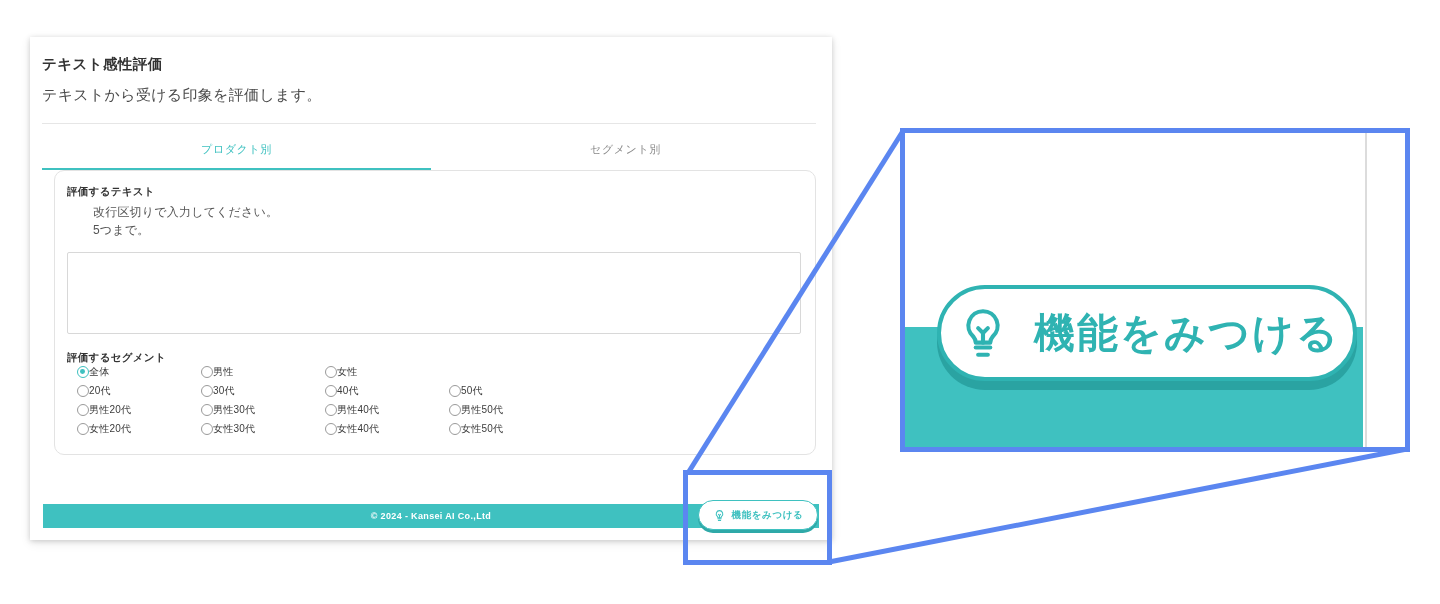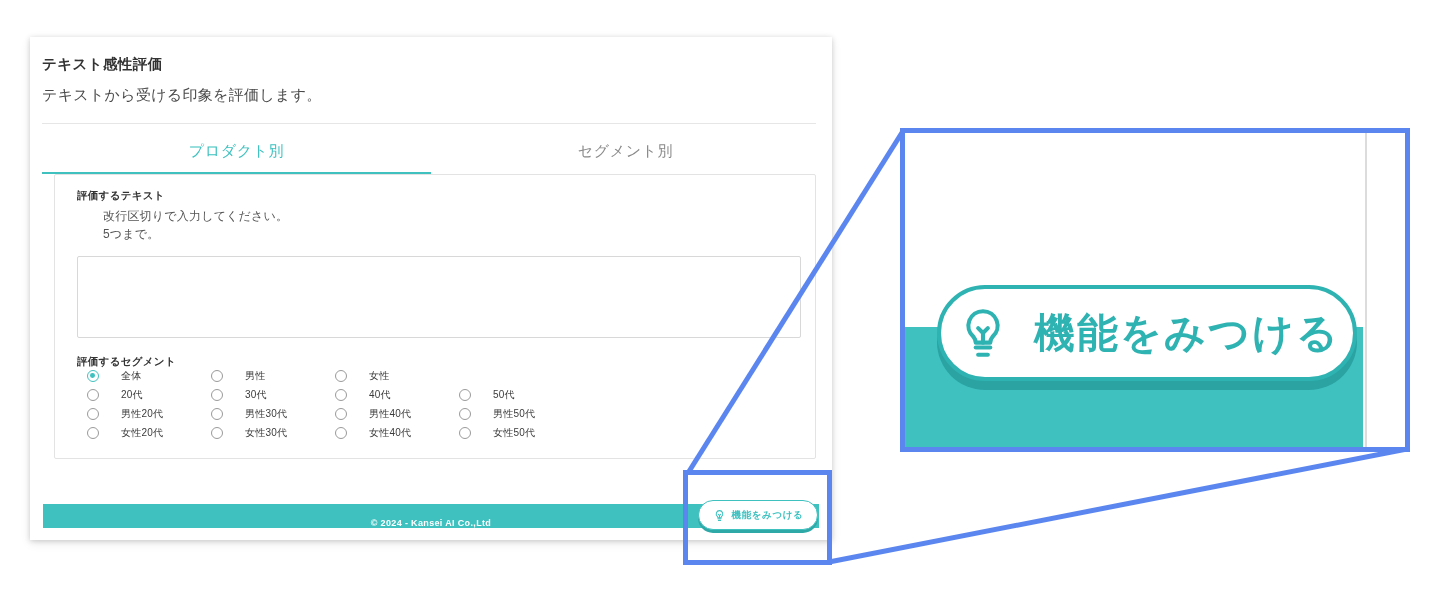--- a/index.html
+++ b/index.html
@@ -54,21 +54,21 @@
 
   
   .tabs {
     display: flex;
     margin: 0 12px 0 12px;
     position: relative;
   }
   .tab {
     flex: 1 1 0;
     text-align: center;
-    font-size: 15px;
+    font-size: 11px;
     padding: 18px 0 11px 0;
     letter-spacing: 0.6px;
     cursor: pointer;
     user-select: none;
   }
   .tab.active {
     color: #3fc1c0;
     border-bottom: 2px solid #3fc1c0;
   }
   .tab.inactive {
@@ -81,22 +81,22 @@
     font-size: 13.5px;
     font-weight: bold;
     color: #333333;
     letter-spacing: 0.5px;
     margin: 14px 0 13px 18px;
   }
 
   .panel {
     margin: 0 16px 0 24px;
     border: 1px solid #e3e3e3;
-    border-radius: 2px;
-    padding: 14px 14px 18px 22px;
+    border-radius: 10px;
+    padding: 14px 14px 18px 12px;
     box-sizing: border-box;
     height: 285px;
     position: relative;
   }
 
   .field-label {
     font-size: 10.5px;
     font-weight: bold;
     color: #333333;
     letter-spacing: 0.3px;
@@ -134,21 +134,21 @@
   }
   .radio-col {
     width: 124px;
     display: flex;
     flex-direction: column;
     gap: 5px;
   }
   .radio-item {
     display: flex;
     align-items: center;
-    gap: 22px;
+    gap: 0;
     height: 14px;
     cursor: pointer;
     user-select: none;
   }
   .radio-item.spacer {
     visibility: hidden;
   }
   .radio-mark {
     width: 12px;
     height: 12px;
@@ -181,21 +181,21 @@
 
   
   .app-footer {
     position: absolute;
     left: 13px;
     right: 13px;
     bottom: 12px;
     height: 24px;
     background: #3fc1c0;
     display: flex;
-    align-items: flex-end;
+    align-items: center;
     justify-content: center;
   }
   .footer-text {
     font-size: 9px;
     color: #ffffff;
     letter-spacing: 0.35px;
     font-weight: bold;
   }
 
   

